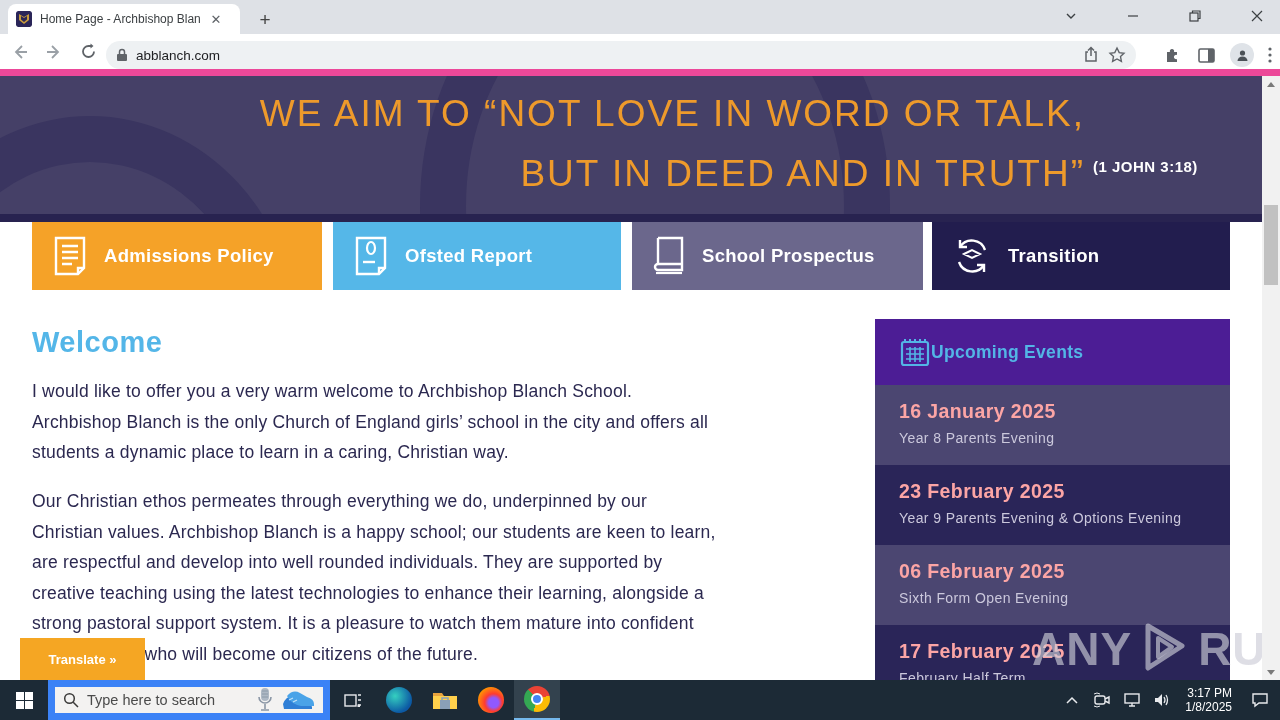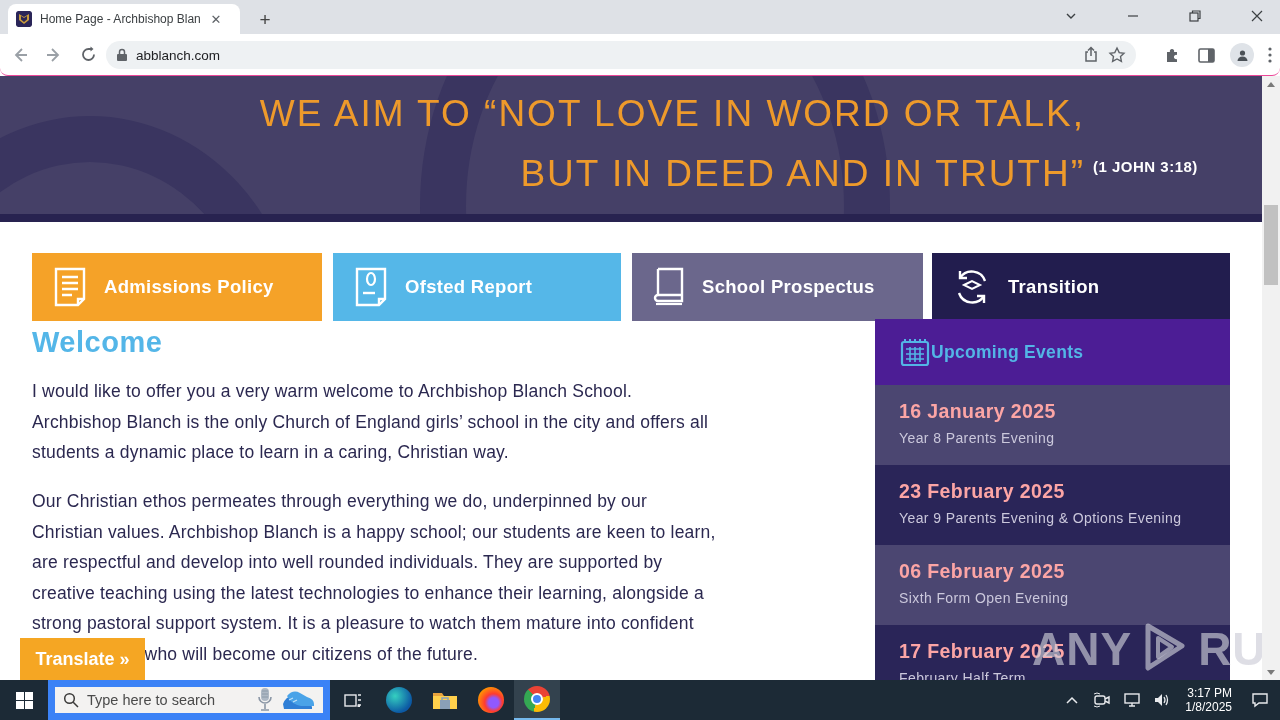--- a/index.html
+++ b/index.html
@@ -12,42 +12,42 @@
   .favicon { width:16px; height:16px; flex:0 0 16px; border-radius:2px; }
   .tab-title { font-size:12px; color:#3c4043; white-space:nowrap; overflow:hidden; width:160px; }
   .tab-close { width:16px; height:16px; display:flex; align-items:center; justify-content:center;
                color:#5f6368; font-size:13px; border-radius:50%; }
   .newtab-btn { position:absolute; left:252px; top:7px; width:26px; height:26px; display:flex; align-items:center;
                 justify-content:center; color:#444; font-size:19px; border-radius:50%; }
   .winctl { position:absolute; top:0; height:32px; width:46px; display:flex; align-items:center; justify-content:center; color:#3c4043; }
 
   
   #toolbar { position:absolute; left:0; top:34px; width:1280px; height:42px; background:#fff;
-             border-bottom:1px solid #ec4899; display:flex; align-items:center;border-radius:8px; }
+             border-bottom:7px solid #ec4899; display:flex; align-items:center; }
   .navbtn { width:28px; height:28px; display:flex; align-items:center; justify-content:center; margin-left:6px; }
   .omnibox { position:absolute; left:106px; top:7px; width:1030px; height:28px; background:#eef1f3;
              border-radius:14px; display:flex; align-items:center; padding:0 10px; gap:8px; }
   .url { font-size:13.5px; color:#202124; flex:1; }
   .tool-icons { position:absolute; right:8px; top:7px; height:28px; display:flex; align-items:center; gap:14px; }
   .avatar-circle { width:24px; height:24px; border-radius:50%; background:#dfe3e8; display:flex; align-items:center; justify-content:center; }
 
   
   #viewport { position:absolute; left:0; top:76px; width:1262px; height:604px; background:#fff; overflow:hidden; }
 
   
   #hero { position:absolute; left:0; top:0; width:1262px; height:138px; background:#454067; overflow:hidden; }
   .hero-curve { position:absolute; border:46px solid #3a3560; border-radius:50%; }
   #hero-strip { position:absolute; left:0; top:138px; width:1262px; height:8px; background:#282350; }
   .hero-text { position:absolute; right:177px; top:8px; width:900px; text-align:right;
                color:#ee9a2b; font-size:37px; letter-spacing:2px; line-height:60px; font-weight:400; }
   .hero-ref { position:absolute; left:1093px; top:82px; color:#fff; font-size:15px; font-weight:bold; letter-spacing:0.5px; }
 
   
   .qbtn { position:absolute; top:146px; height:68px; display:flex; align-items:center; gap:16px;
-          padding-left:20px; color:#fff; font-weight:bold; font-size:18.5px; letter-spacing:0.3px; cursor:pointer;margin-top:31px; }
+          padding-left:20px; color:#fff; font-weight:bold; font-size:18.5px; letter-spacing:0.3px; cursor:pointer; }
   #qbtn0 { left:32px;  width:290px; background:#f5a228; }
   #qbtn1 { left:333px; width:288px; background:#55b7e8; }
   #qbtn2 { left:632px; width:291px; background:#6b678c; }
   #qbtn3 { left:932px; width:298px; background:#221d4e; }
 
   
   #welcome { position:absolute; left:32px; top:250px; color:#54b6e8; font-size:29px; font-weight:bold; letter-spacing:0.5px; }
   .para { position:absolute; left:32px; width:825px; color:#2b2850; font-size:17.5px; line-height:30.5px;
           letter-spacing:0.2px; white-space:pre-line; }
   #para1 { top:300px; }
@@ -58,21 +58,21 @@
   #events-header { height:66px; background:#4c1d95; display:flex; align-items:center; gap:0; padding-left:24px; }
   #events-title { color:#53b5e6; font-size:17.5px; font-weight:bold; letter-spacing:0.3px; }
   .event-row { height:80px; padding:15px 0 0 24px; }
   .event-row.light { background:#4b4671; }
   .event-row.dark  { background:#2a2558; }
   .event-date { color:#fca5a5; font-size:19.5px; font-weight:bold; letter-spacing:0.4px; }
   .event-name { color:#cbc8dc; font-size:14px; margin-top:7px; letter-spacing:0.4px; }
 
   
   #translate-btn { position:absolute; left:20px; top:562px; width:125px; height:43px; background:#f5a623;
-                   color:#fff; font-size:18px; font-weight:bold; display:flex; align-items:center; justify-content:center; cursor:pointer; }
+                   color:#fff; font-size:13px; font-weight:bold; display:flex; align-items:center; justify-content:center; cursor:pointer; }
 
   
   #watermark { position:absolute; left:1032px; top:544px; display:flex; align-items:center; gap:6px;
                color:rgba(205,205,215,0.65); font-size:46px; font-weight:bold; letter-spacing:1px; }
 
   
   #scrollbar { position:absolute; left:1262px; top:76px; width:18px; height:604px; background:#f1f1f1; }
   .sb-arrow { position:absolute; left:0; width:18px; height:16px; display:flex; align-items:center; justify-content:center; }
   .sb-tri { width:0; height:0; border-left:4px solid transparent; border-right:4px solid transparent; }
   #sb-up .sb-tri { border-bottom:5px solid #7a7a7a; }

